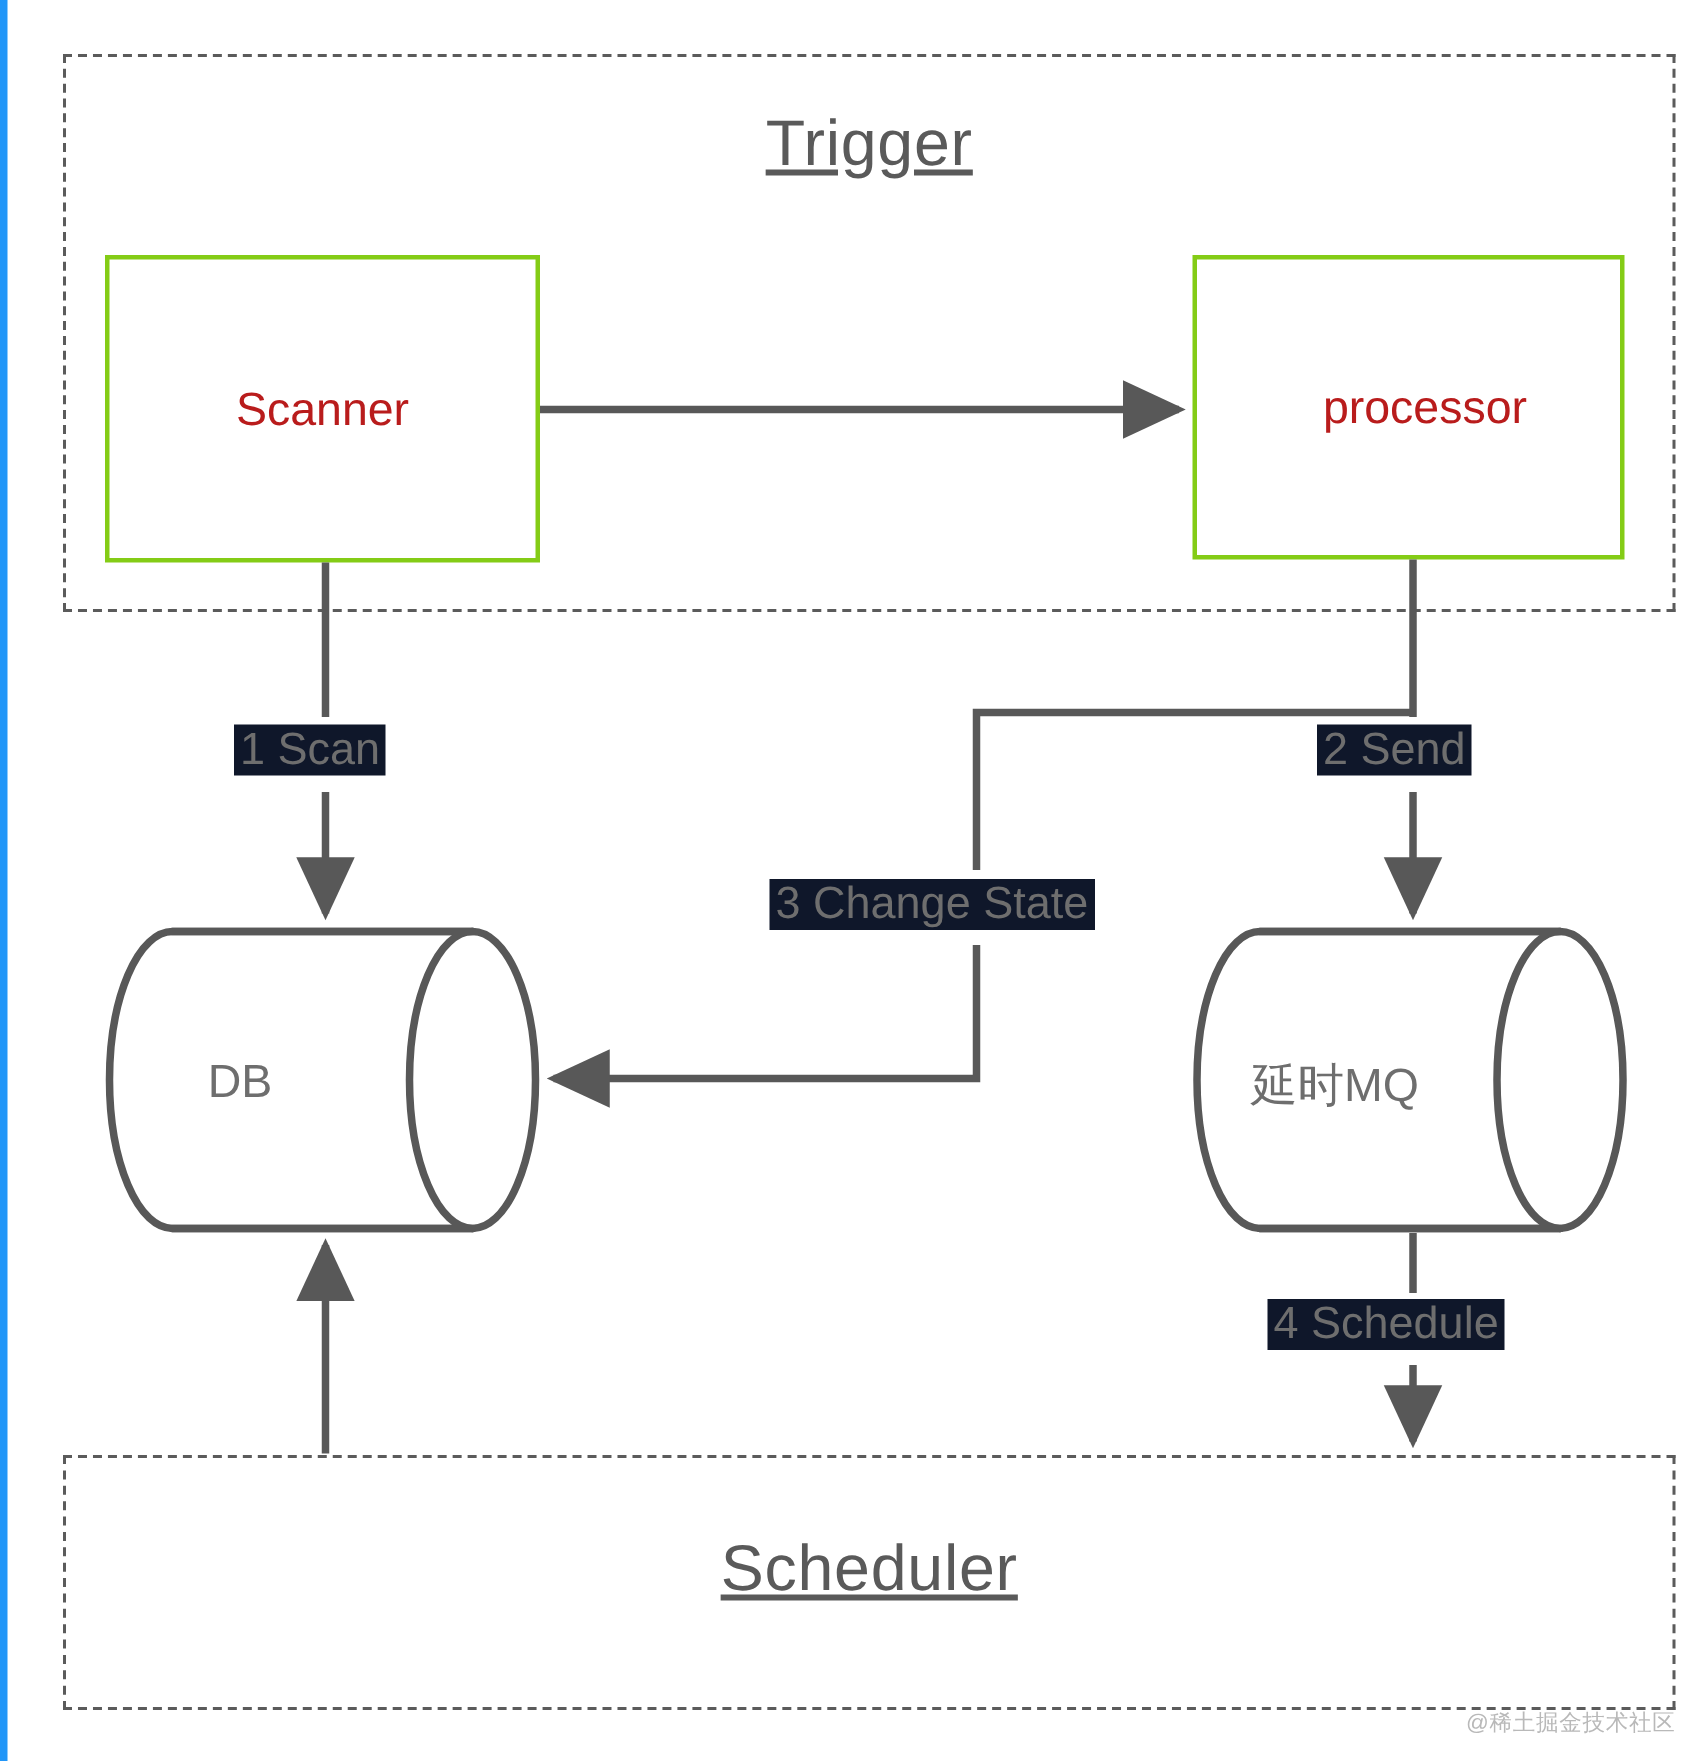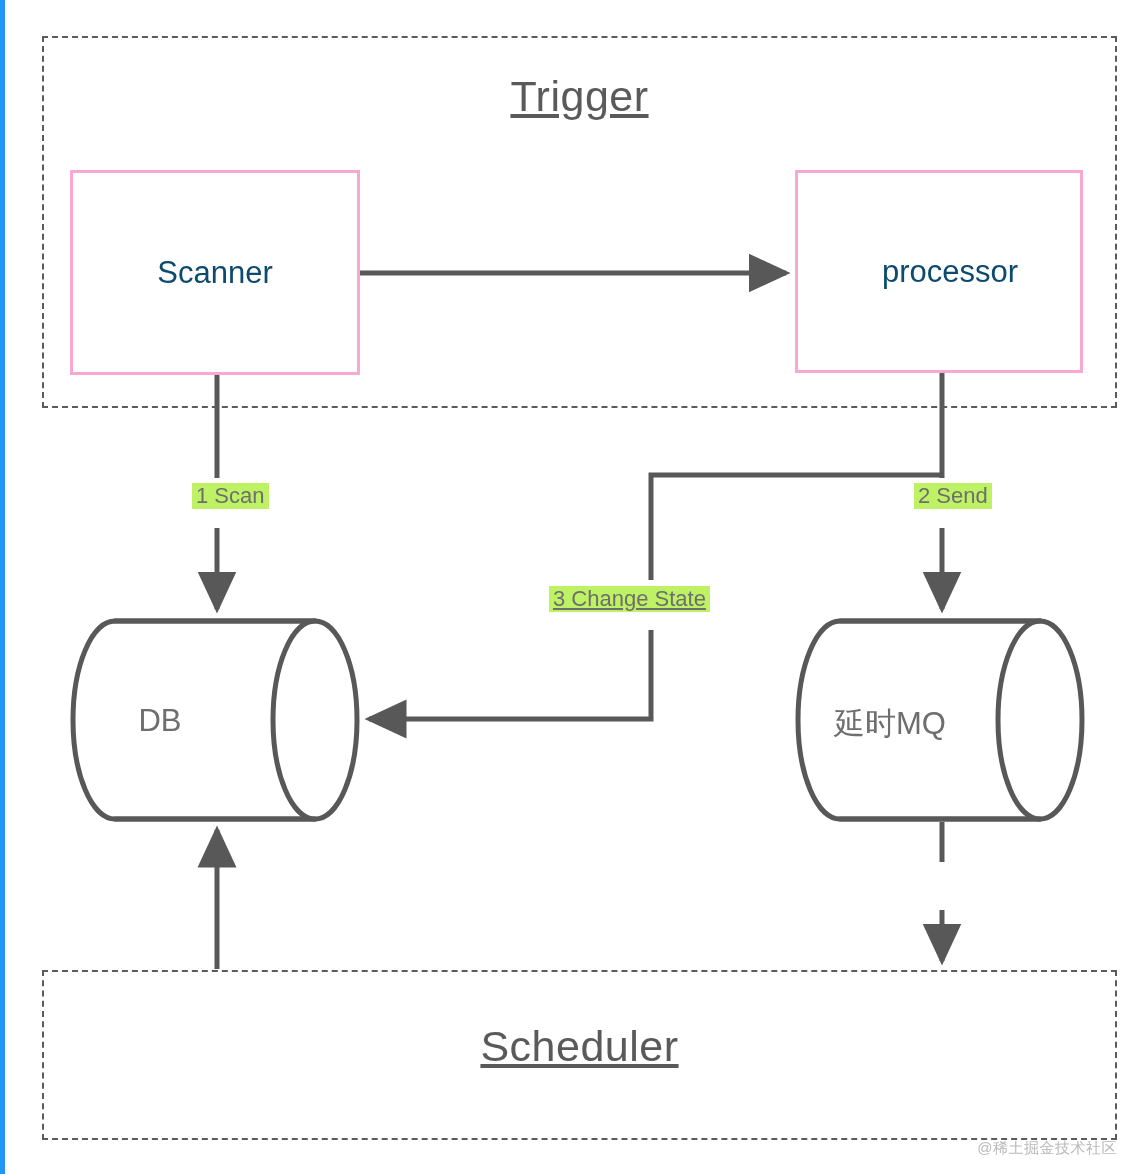--- a/index.html
+++ b/index.html
@@ -39,50 +39,49 @@
     text-align: center;
     color: #5a5a5a;
     font-size: 43px;
     font-weight: 400;
     letter-spacing: 0.5px;
     white-space: nowrap;
     text-decoration: underline;
   }
   .node-box {
     position: absolute;
-    border: 3px solid #f9a8d4;
+    border: 3px solid #84cc16;
     box-sizing: border-box;
     background: #ffffff;
     display: flex;
     align-items: center;
     justify-content: center;
-    color: #0c4a6e;
+    color: #b91c1c;
     font-size: 31px;
     font-weight: 400;
   }
   .cyl {
     position: absolute;
   }
   .cyl-label {
     position: absolute;
     width: 100%;
     text-align: center;
     color: #6e6e6e;
     font-size: 31px;
     white-space: nowrap;
     pointer-events: none;
   }
   .edge-label {
     position: absolute;
     color: #6e6e6e;
-    font-size: 22px;
+    font-size: 30px;
     white-space: nowrap;
-    background: #bef264;
+    background: #0f172a;
     padding: 0 4px;
-    margin-left: 36px;
   }
   svg.wires {
     position: absolute;
     left: 0;
     top: 0;
     width: 1135px;
     height: 1174px;
     pointer-events: none;
   }
   .watermark {
@@ -150,17 +149,18 @@
     <polyline points="651,630 651,719 369,719" fill="none" stroke="#585858" stroke-width="5" marker-end="url(#arrowhead)"></polyline>
 
     <line x1="942" y1="822" x2="942" y2="862" stroke="#585858" stroke-width="5"></line>
     <line x1="942" y1="910" x2="942" y2="961" stroke="#585858" stroke-width="5" marker-end="url(#arrowhead)"></line>
 
     <line x1="217" y1="969" x2="217" y2="830" stroke="#585858" stroke-width="5" marker-end="url(#arrowhead)"></line>
   </svg>
 
   <div class="edge-label" style="left:156px; top:483px;">1 Scan</div>
   <div class="edge-label" style="left:878px; top:483px;">2 Send</div>
-  <div class="edge-label" style="left:513px; top:586px;text-decoration:underline;">3 Change State</div>
+  <div class="edge-label" style="left:513px; top:586px;">3 Change State</div>
+  <div class="edge-label" style="left:845px; top:866px;">4 Schedule</div>
 
   <div class="watermark">@稀土掘金技术社区</div>
 
 </div>
 
 </body></html>

